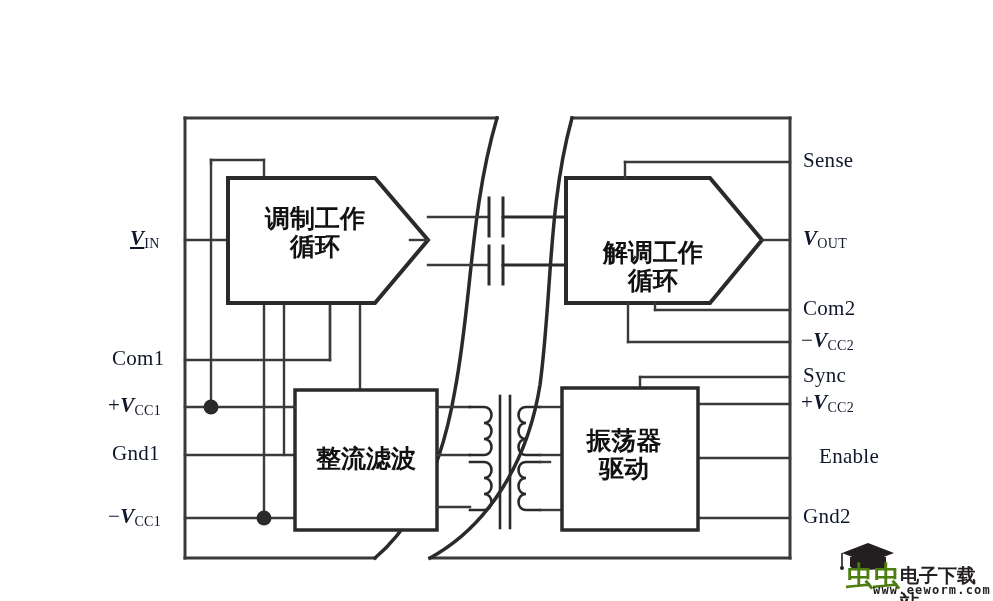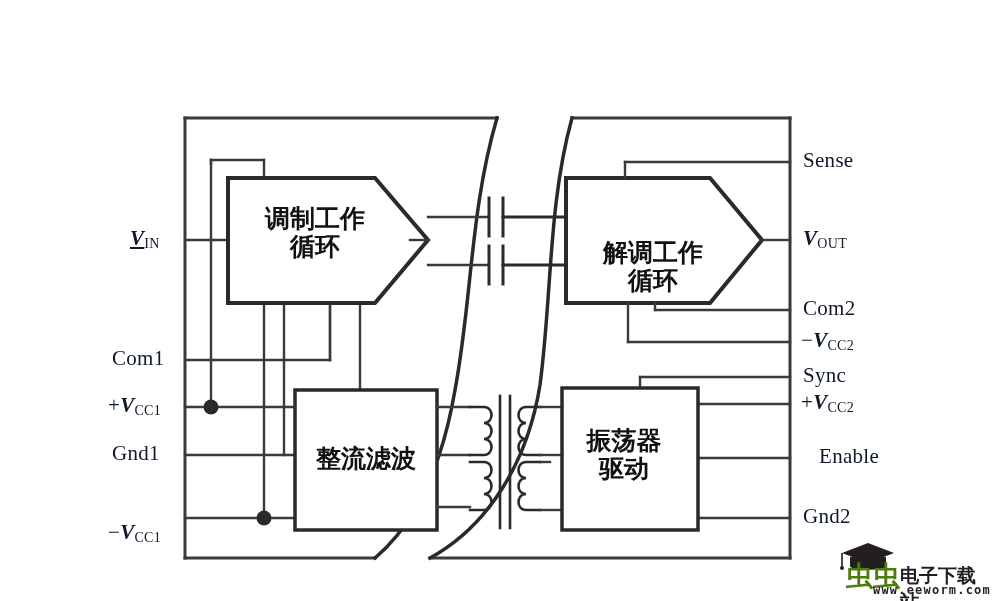--- a/index.html
+++ b/index.html
@@ -185,21 +185,21 @@
 
 <div class="lbl cnlbl" style="left:562px;top:427px;width:124px;">
   <div>振荡器</div>
   <div>驱动</div>
 </div>
 
 <div class="lbl pinlbl" style="left:130px;top:226px;text-decoration:underline;"><span class="it">V</span><span class="sub">IN</span></div>
 <div class="lbl pinlbl" style="left:112px;top:346px;">Com1</div>
 <div class="lbl pinlbl" style="left:108px;top:393px;">+<span class="it">V</span><span class="sub">CC1</span></div>
 <div class="lbl pinlbl" style="left:112px;top:441px;">Gnd1</div>
-<div class="lbl pinlbl" style="left:108px;top:504px;margin-top:16px;">−<span class="it">V</span><span class="sub">CC1</span></div>
+<div class="lbl pinlbl" style="left:108px;top:504px;">−<span class="it">V</span><span class="sub">CC1</span></div>
 
 <div class="lbl pinlbl" style="left:803px;top:148px;">Sense</div>
 <div class="lbl pinlbl" style="left:803px;top:226px;"><span class="it">V</span><span class="sub">OUT</span></div>
 <div class="lbl pinlbl" style="left:803px;top:296px;">Com2</div>
 <div class="lbl pinlbl" style="left:801px;top:328px;">−<span class="it">V</span><span class="sub">CC2</span></div>
 <div class="lbl pinlbl" style="left:803px;top:363px;">Sync</div>
 <div class="lbl pinlbl" style="left:801px;top:390px;">+<span class="it">V</span><span class="sub">CC2</span></div>
 <div class="lbl pinlbl" style="left:803px;top:444px;margin-left:16px;">Enable</div>
 <div class="lbl pinlbl" style="left:803px;top:504px;">Gnd2</div>
 

